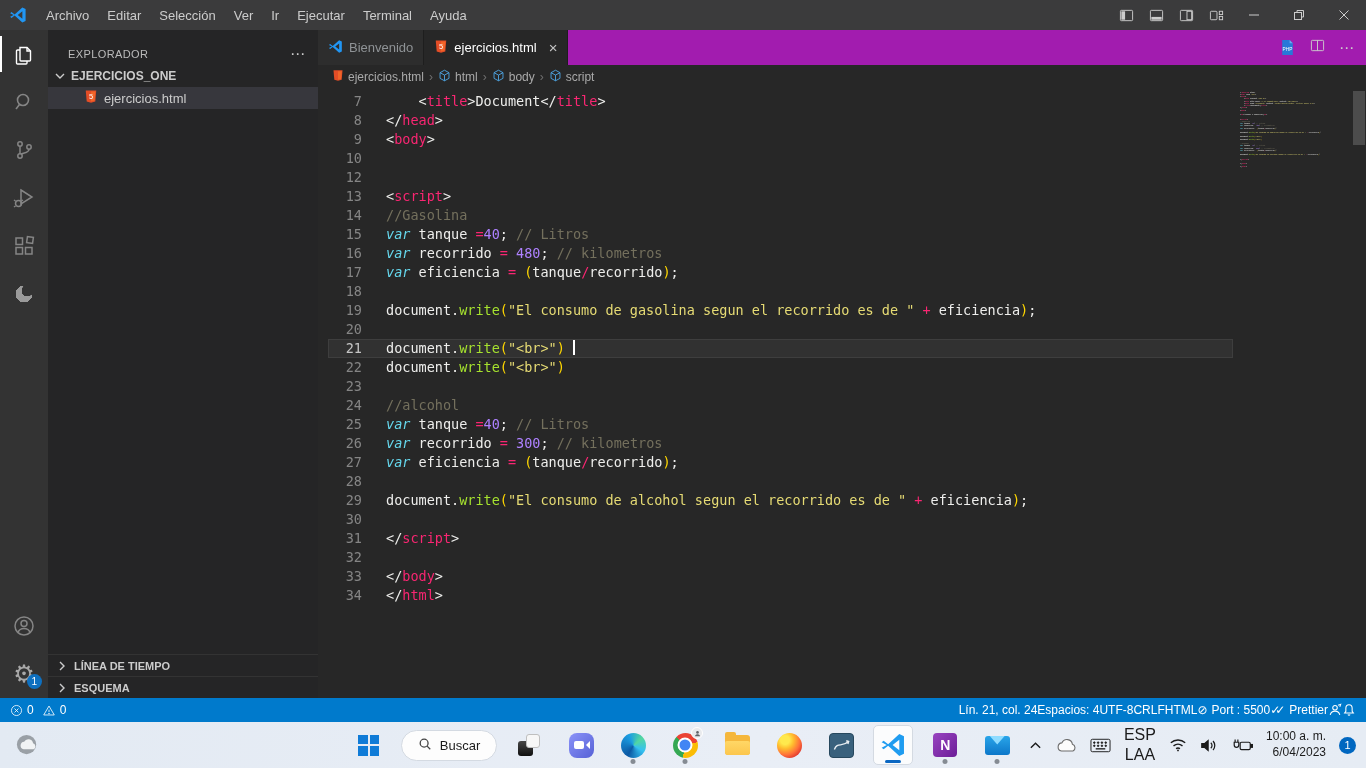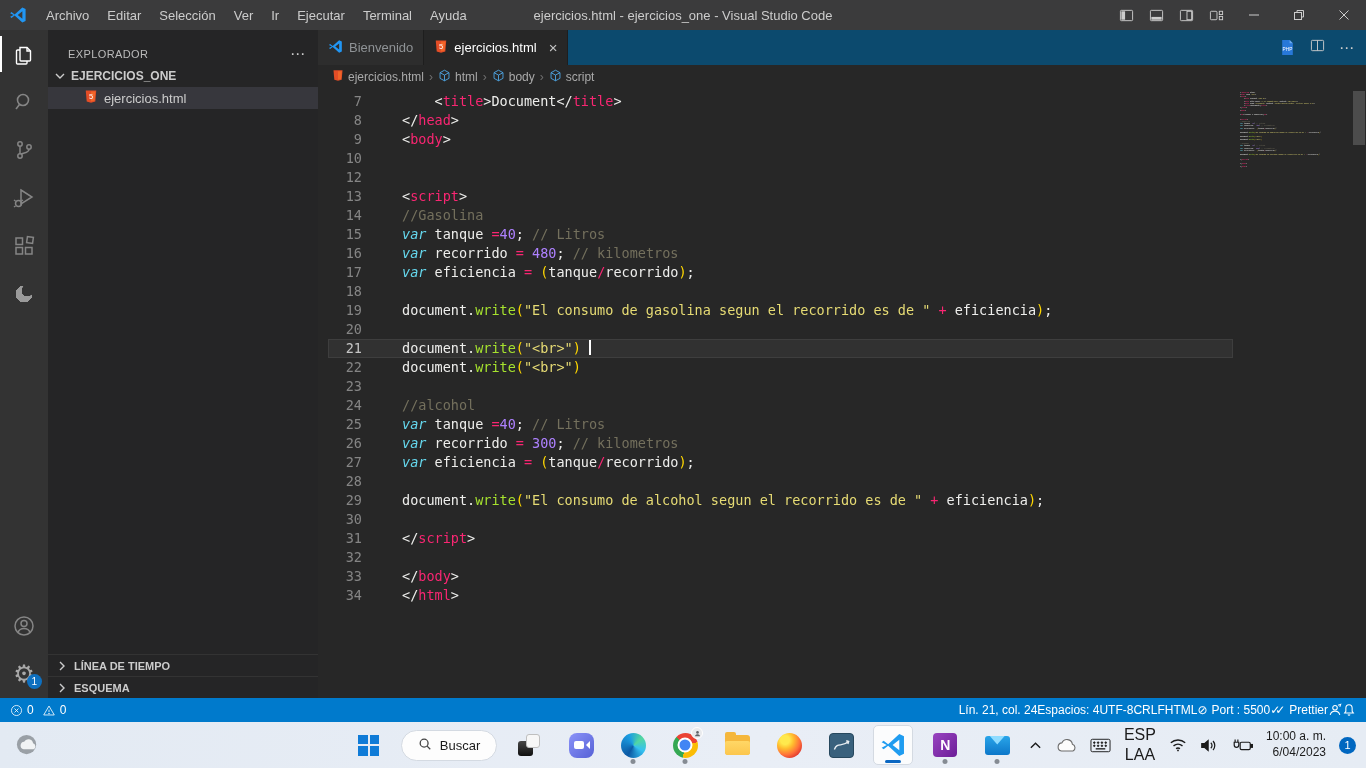--- a/index.html
+++ b/index.html
@@ -36,38 +36,38 @@
   .sb-header .more { margin-left:auto; font-size:15px; color:#cccccc; letter-spacing:1px;}
   .sb-folder { height:22px; display:flex; align-items:center; font-size:12px; font-weight:700; padding-left:4px; gap:3px;}
   .sb-file { height:22px; display:flex; align-items:center; gap:6px; padding-left:36px; font-size:13px; background:#37373d; }
   .sb-sections { margin-top:auto; }
   .sb-section { height:22px; display:flex; align-items:center; gap:4px; padding-left:6px; font-size:11px; font-weight:700;
     border-top:1px solid #333333; color:#cccccc;}
   .chev { display:inline-flex; }
 
   
   .editor-col { flex:1 1 auto; display:flex; flex-direction:column; min-width:0; background:#272727;}
-  .tabsbar { height:35px; background:#0c4a6e; display:flex; align-items:stretch; flex:0 0 auto;}
+  .tabsbar { height:35px; background:#a21caf; display:flex; align-items:stretch; flex:0 0 auto;}
   .tab { display:flex; align-items:center; gap:6px; padding:0 10px; font-size:13px; border-right:1px solid #1e1e1e; }
   .tab.inactive { background:#2d2d2d; color:#8f9396; }
   .tab.active { background:#272727; color:#ffffff; }
   .tab .close { margin-left:6px; font-size:15px; color:#c5c5c5; }
   .tab-actions { margin-left:auto; display:flex; align-items:center; gap:14px; padding-right:12px; color:#cccccc;}
   .php-ico { width:17px; height:17px; position:relative; }
 
   .breadcrumbs { height:24px; display:flex; align-items:center; font-size:12px; color:#a9a9a9; padding-left:14px; gap:3px; flex:0 0 auto; background:#272727;}
   .bc-sep { color:#6e6e6e; font-size:12px; margin:0 2px; }
   .bc-item { display:flex; align-items:center; gap:4px; }
 
   
   .code-area { flex:1 1 auto; position:relative; overflow:hidden; padding-top:3px;
     font-family:"DejaVu Sans Mono","Liberation Mono",monospace; font-size:13.5px; }
   .code-row { height:19px; line-height:19px; display:flex; white-space:pre; position:relative;}
   .code-row .ln { width:44px; text-align:right; color:#858585; flex:0 0 auto; z-index:1;}
-  .code-row .code-text { margin-left:40px; z-index:1;}
+  .code-row .code-text { margin-left:24px; z-index:1;}
   .code-row.current .ln { color:#c6c6c6; }
   .code-row.current::before { content:''; position:absolute; left:10px; right:133px; top:0; bottom:0;
     background:#313131; border:1px solid #3e3e3e; }
   .cursor { display:inline-block; width:1.5px; height:15px; background:#ffffff; vertical-align:-2px; }
 
   .tk-kw { color:var(--c-kw); font-style:italic; }
   .tk-op { color:var(--c-op); }
   .tk-num { color:var(--c-num); }
   .tk-str { color:var(--c-str); }
   .tk-fn { color:var(--c-fn); }
@@ -154,21 +154,20 @@
         </svg>
     </span>
     <span class="menu-item">Archivo</span>
     <span class="menu-item">Editar</span>
     <span class="menu-item">Selección</span>
     <span class="menu-item">Ver</span>
     <span class="menu-item">Ir</span>
     <span class="menu-item">Ejecutar</span>
     <span class="menu-item">Terminal</span>
     <span class="menu-item">Ayuda</span>
-    <span class="tb-title">ejercicios.html - ejercicios_one - Visual Studio Code</span>
     <div class="tb-right">
       <span class="layout-ico">
         <svg width="15" height="15" viewBox="0 0 16 16">
             <rect x="1.5" y="2.5" width="13" height="11" rx="1" fill="none" stroke="#cccccc"></rect>
             <rect x="2.5" y="3.5" width="4" height="9" fill="#cccccc"></rect>
           </svg>
       </span>
       <span class="layout-ico">
         <svg width="15" height="15" viewBox="0 0 16 16">
             <rect x="1.5" y="2.5" width="13" height="11" rx="1" fill="none" stroke="#cccccc"></rect>

